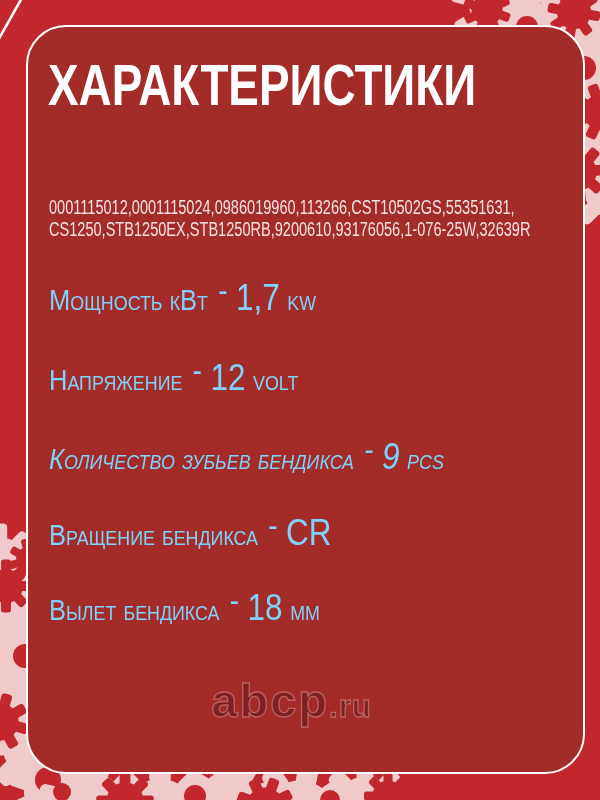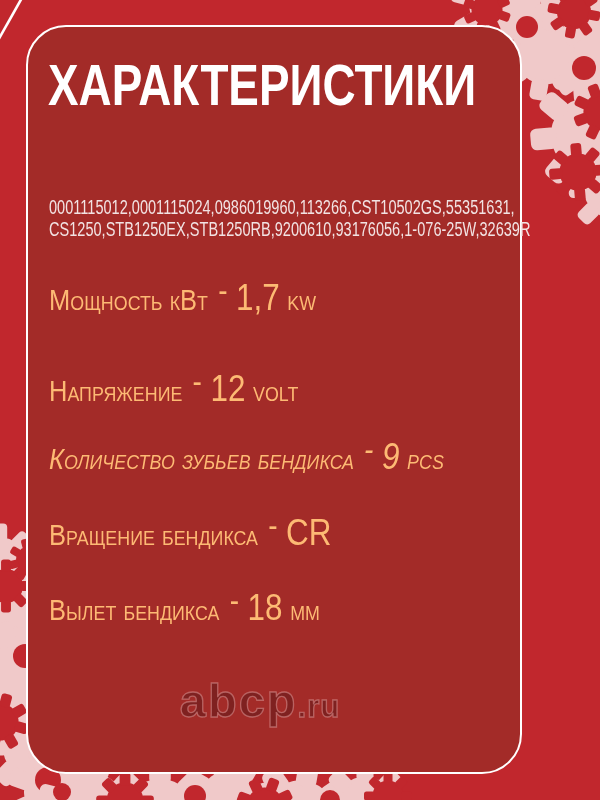--- a/index.html
+++ b/index.html
@@ -7,21 +7,21 @@
     width:600px; height:800px; position:relative; overflow:hidden;
     background:#c1272d;
     font-family:"Liberation Sans", sans-serif;
   }
 
   
   .pattern-layer { position:absolute; left:0; top:0; width:600px; height:800px; z-index:1; pointer-events:none; }
 
   
   .card {
-    position:absolute; left:26px; top:25px; width:496px; height:749px;
+    position:absolute; left:26px; top:25px; width:559px; height:749px;
     box-sizing:border-box;
     background:#a32b28;
     border:2px solid #ffffff;
     border-radius:40px;
     z-index:2;
   }
 
   .title {
     position:absolute; left:20px; top:26px;
     color:#ffffff; font-weight:bold; font-size:58px; line-height:1.1;
@@ -41,25 +41,25 @@
   .alt-numbers {
     position:absolute; left:21px; top:169px;
     width:760px;
     transform:scaleX(0.71); transform-origin:left top;
     color:#f2e3e3; font-size:20.5px; line-height:22px;
     white-space:pre-line; word-break:break-all;
   }
 
   .spec-row {
     position:absolute; left:21px;
-    color:#fdba74; white-space:nowrap; line-height:40px;
+    color:#7dd3fc; white-space:nowrap; line-height:40px;
   }
   .spec-row .squeeze { display:inline-flex; align-items:baseline; transform:scaleX(0.85); transform-origin:left center; }
   .spec-row.r0 { top:251px; }
-  .spec-row.r1 { top:342px; }
+  .spec-row.r1 { top:331px; }
   .spec-row.r2 { top:410px;font-style:italic; }
   .spec-row.r3 { top:486px; }
   .spec-row.r4 { top:561px;text-decoration:underline; }
   .spec-label { font-size:30px; font-variant:small-caps; }
   .spec-dash  { font-size:33px; position:relative; top:-8px; margin:0 10px 0 12px; }
   .spec-value { font-size:37px; }
   .spec-unit  { font-size:30px; font-variant:small-caps; margin-left:9px; }
   .spec-unit:empty { margin-left:0; }
 
   .watermark {

